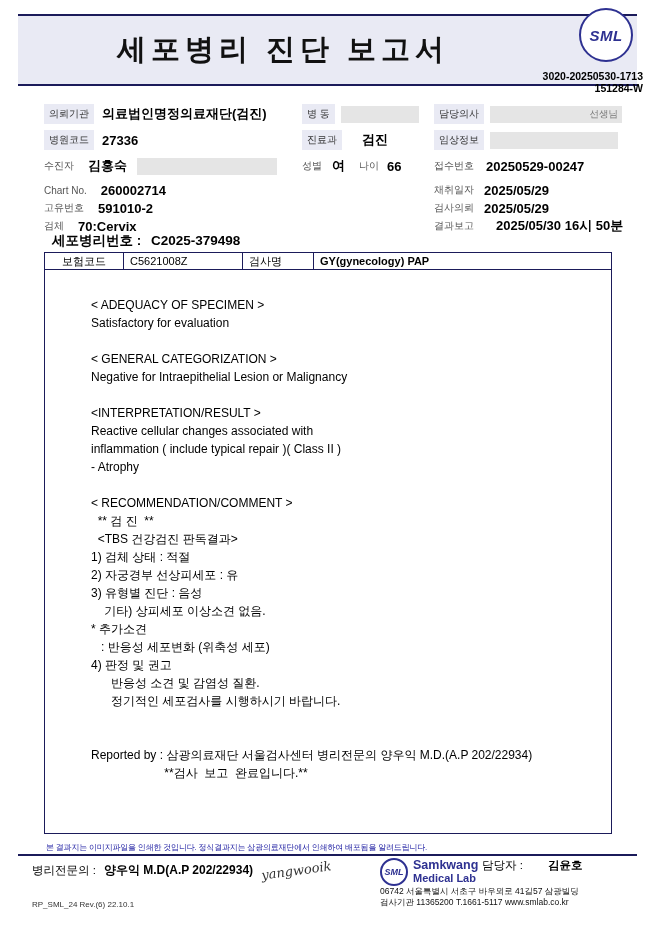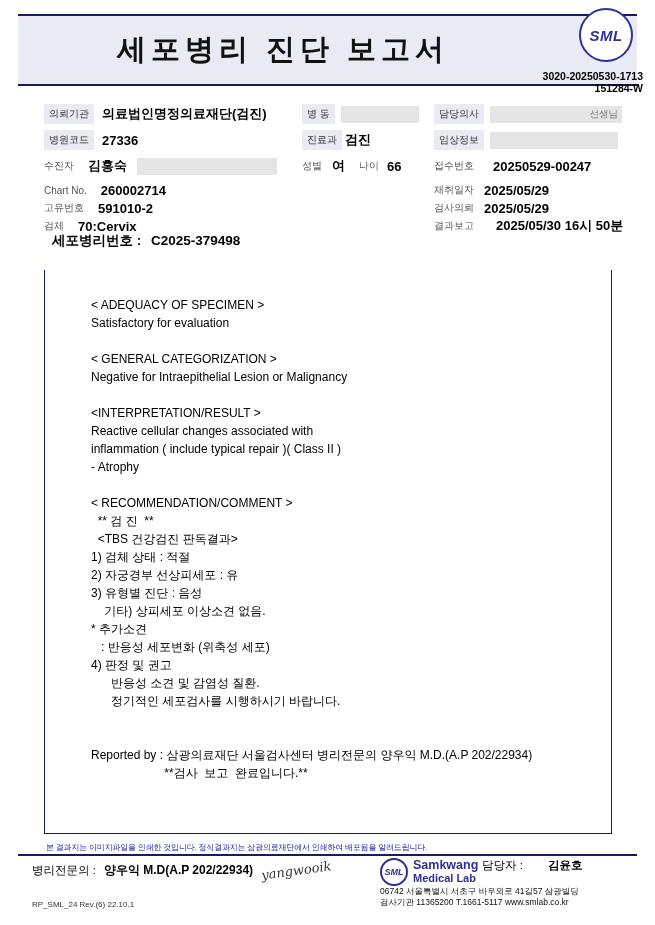--- a/index.html
+++ b/index.html
@@ -298,41 +298,41 @@
       <span class="lbl-box">담당의사</span>
       <span class="fillbar" style="width:128px; margin-left:6px; color:#777; font-size:9.5px; display:flex; align-items:center; justify-content:flex-end; padding-right:4px;">선생님</span>
     </div>
 
     <div class="row" style="left:0; top:30px;">
       <span class="lbl-box">병원코드</span>
       <span class="val" style="margin-left:8px;">27336</span>
     </div>
     <div class="row" style="left:258px; top:30px;">
       <span class="lbl-box">진료과</span>
-      <span class="val" style="margin-left:3px;">검진</span>
+      <span class="val" style="margin-left:20px;">검진</span>
     </div>
     <div class="row" style="left:390px; top:30px;">
       <span class="lbl-box">임상정보</span>
       <span class="fillbar" style="width:128px; margin-left:6px;"></span>
     </div>
 
     <div class="row" style="left:0; top:56px;">
       <span class="lbl">수진자</span>
       <span class="val" style="margin-left:14px;">김홍숙</span>
       <span class="fillbar" style="width:140px; margin-left:10px;"></span>
     </div>
     <div class="row" style="left:258px; top:56px;">
       <span class="lbl">성별</span>
       <span class="val" style="margin-left:10px;">여</span>
       <span class="lbl" style="margin-left:14px;">나이</span>
       <span class="val" style="margin-left:8px;">66</span>
     </div>
     <div class="row" style="left:390px; top:56px;">
       <span class="lbl">접수번호</span>
-      <span class="val" style="margin-left:19px;">20250529-00247</span>
+      <span class="val" style="margin-left:12px;">20250529-00247</span>
     </div>
 
     <div class="row" style="left:0; top:80px;">
       <span class="lbl">Chart No.</span>
       <span class="val" style="margin-left:14px;">260002714</span>
     </div>
     <div class="row" style="left:390px; top:80px;">
       <span class="lbl">채취일자</span>
       <span class="val" style="margin-left:10px;">2025/05/29</span>
     </div>
@@ -354,20 +354,29 @@
       <span class="lbl">결과보고</span>
       <span class="val" style="margin-left:22px;">2025/05/30 16시 50분</span>
     </div>
   </div>
 
   <div class="cyto-no">
     <span>세포병리번호 :</span>
     <span style="margin-left:6px;">C2025-379498</span>
   </div>
 
+  <div class="codebar">
+    <div class="cell" style="width:78px; justify-content:center;">보험코드</div>
+    <div class="sep"></div>
+    <div class="cell" style="width:118px;">C5621008Z</div>
+    <div class="sep"></div>
+    <div class="cell" style="width:70px;">검사명</div>
+    <div class="sep"></div>
+    <div class="cell" style="flex:1; font-weight:bold;">GY(gynecology) PAP</div>
+  </div>
 
   <div class="resultbox">
     <div class="report-text">&lt; ADEQUACY OF SPECIMEN &gt;
 Satisfactory for evaluation
 
 &lt; GENERAL CATEGORIZATION &gt;
 Negative for Intraepithelial Lesion or Malignancy
 
 &lt;INTERPRETATION/RESULT &gt;
 Reactive cellular changes associated with

